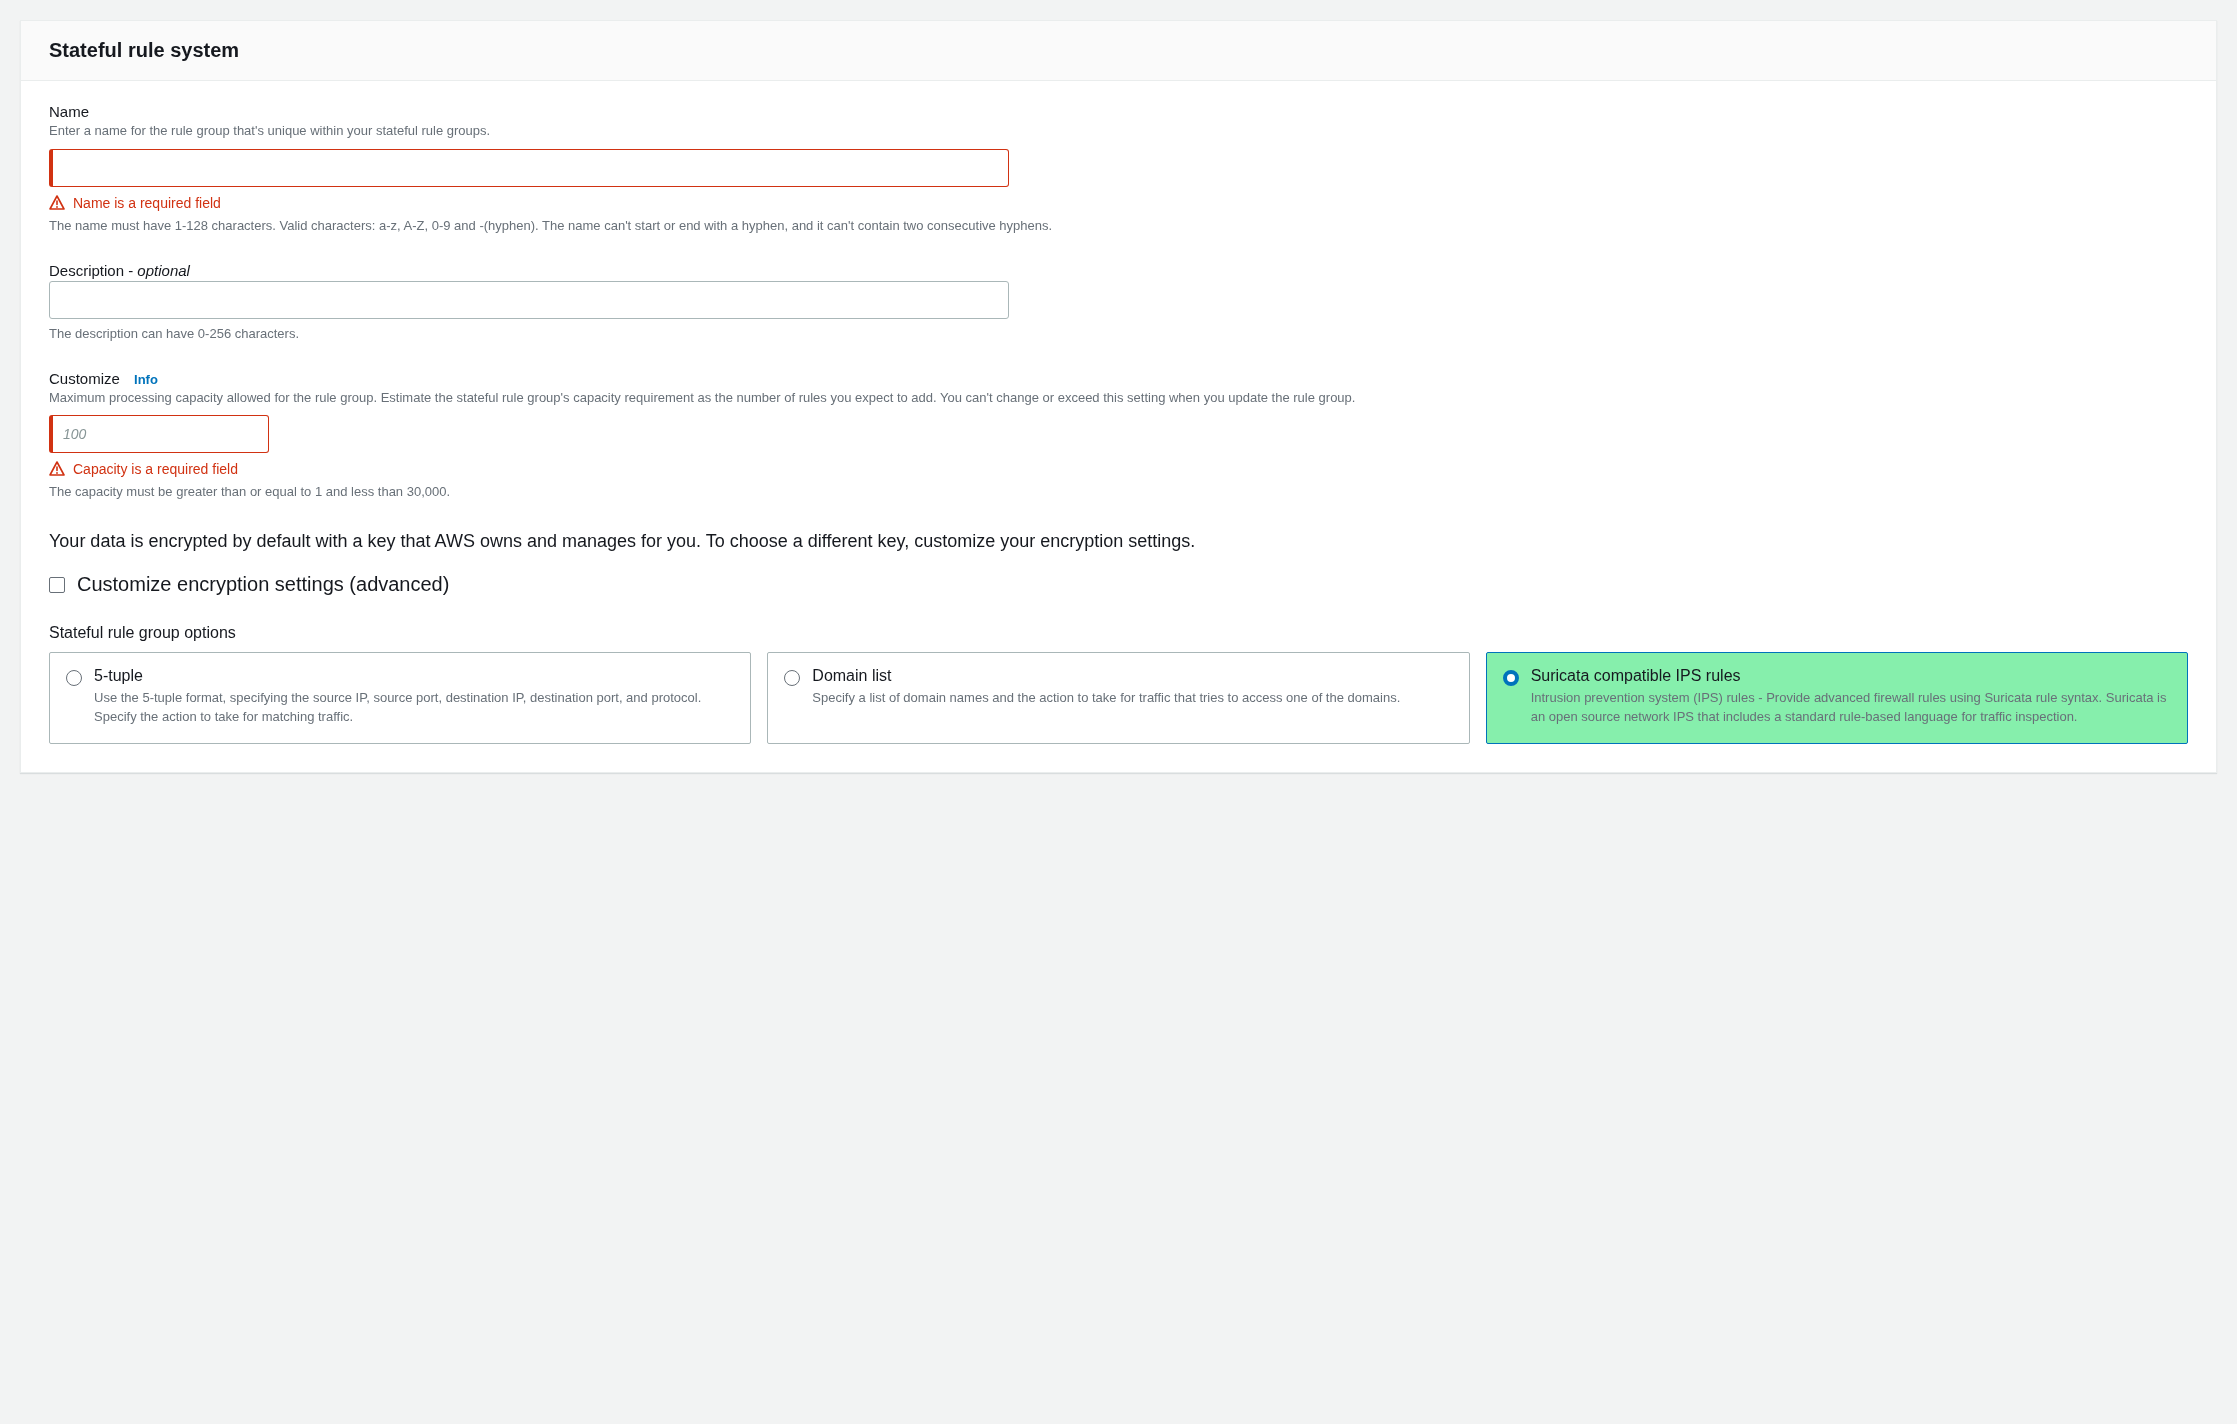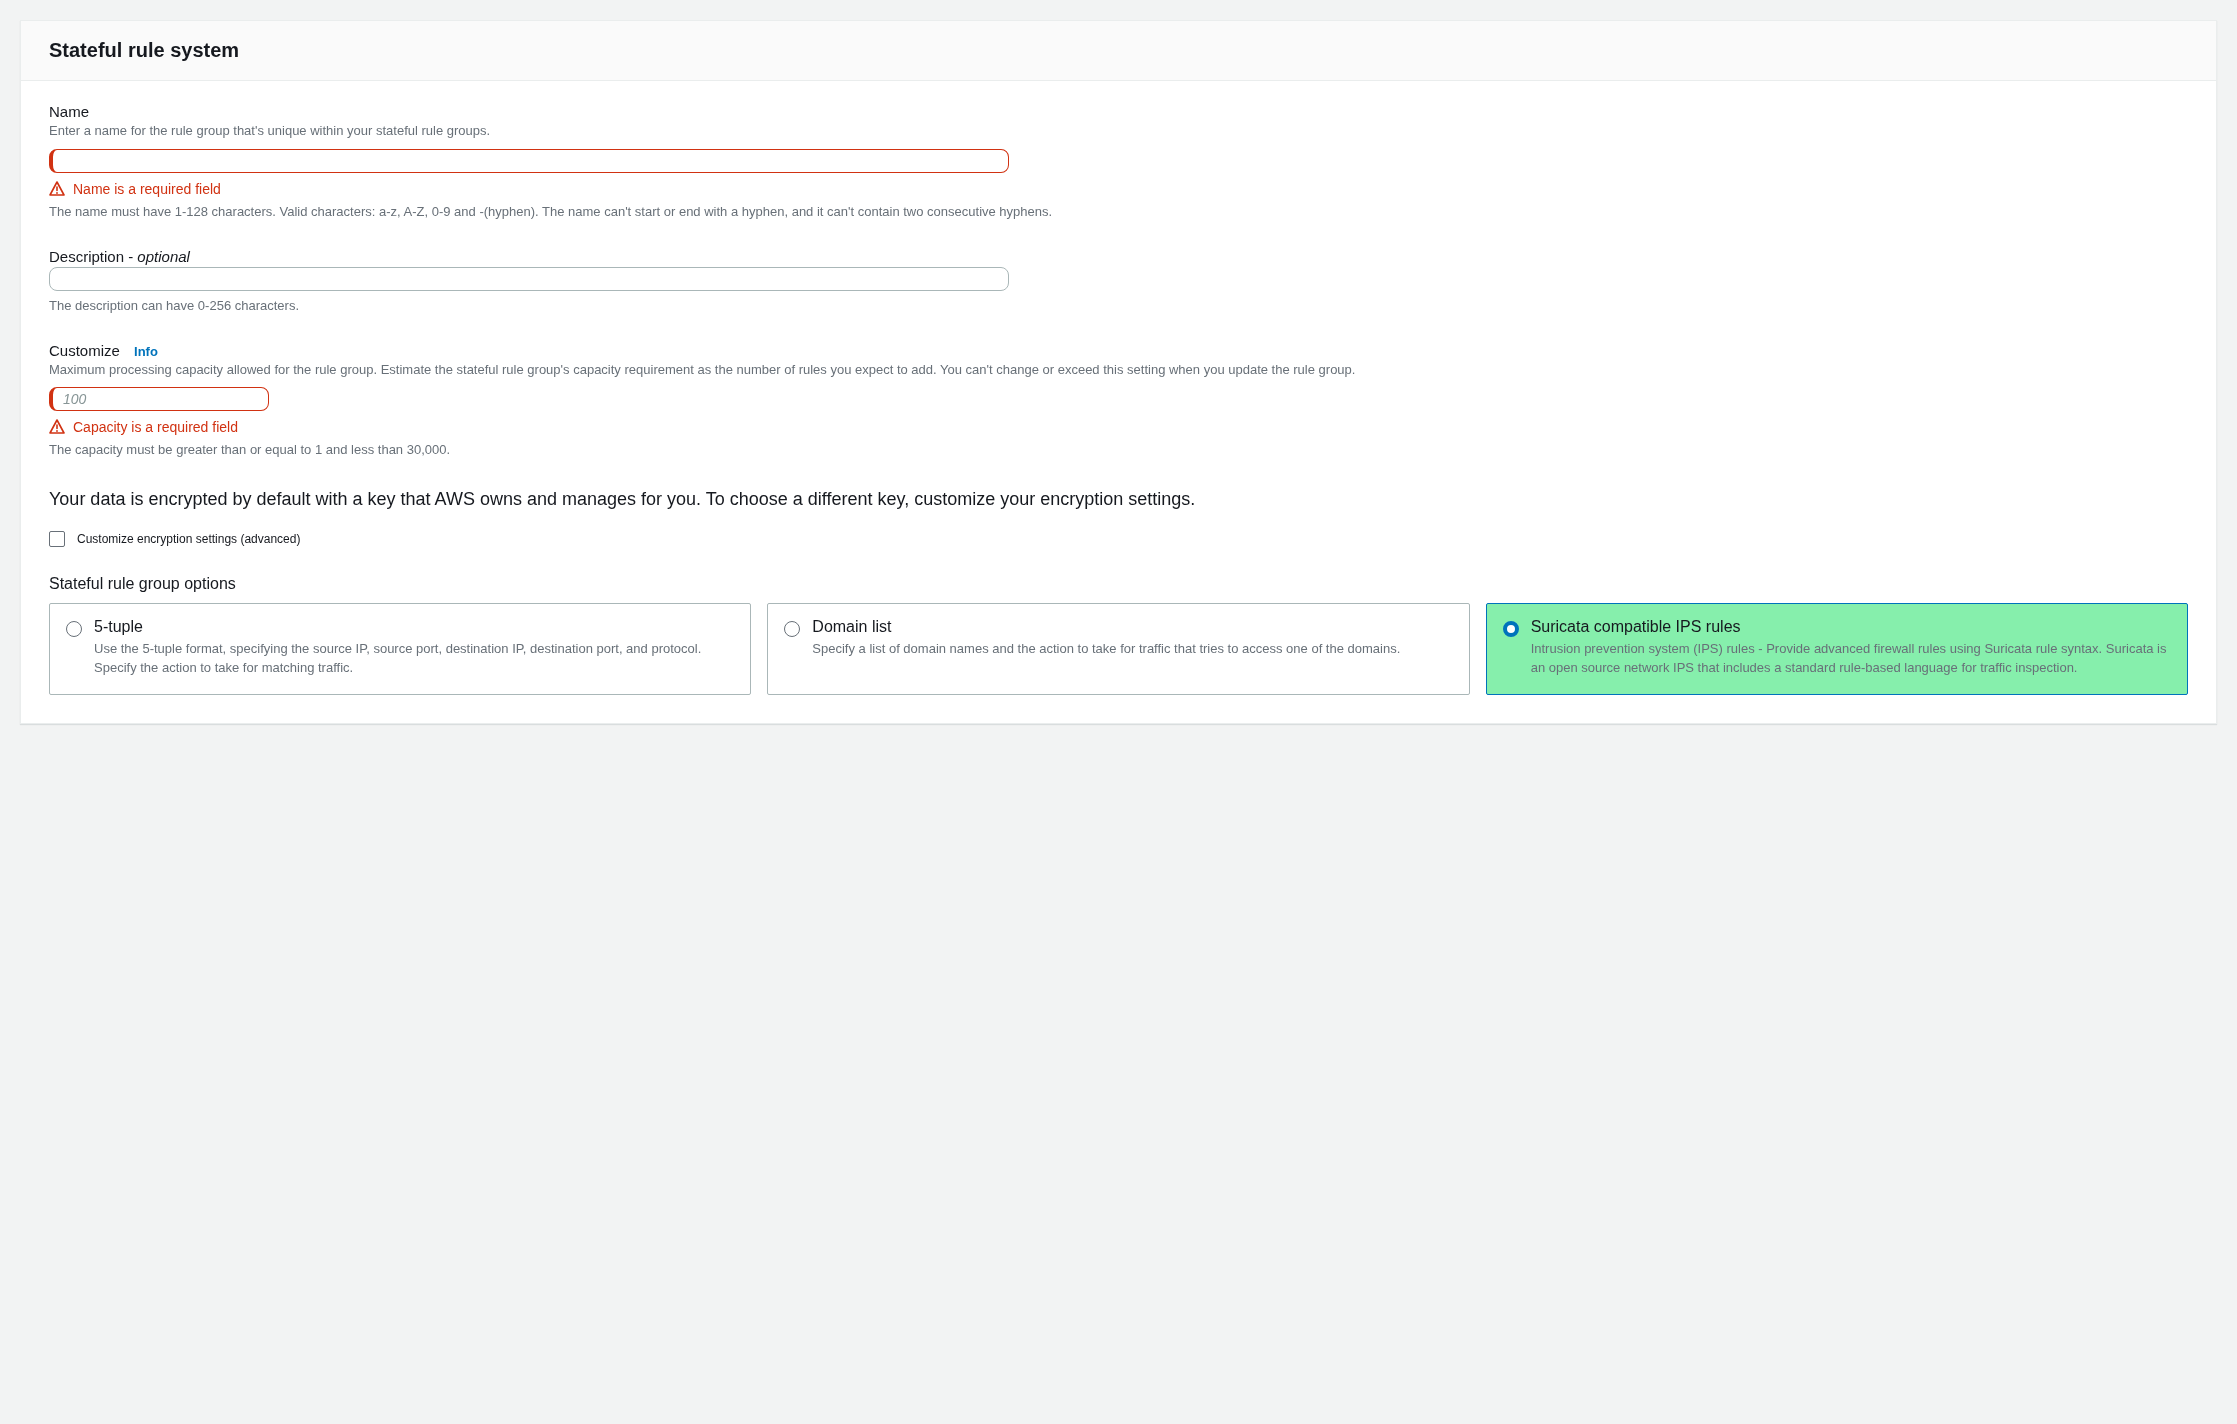--- a/index.html
+++ b/index.html
@@ -47,25 +47,25 @@
     .field-hint {
       font-size: 13px;
       color: #687078;
       margin-bottom: 8px;
       line-height: 1.45;
     }
     .input-line {
       display: block;
       width: 100%;
       max-width: 960px;
-      height: 24px;
+      height: 38px;
       padding: 6px 10px;
       font-size: 14px;
       border: 1px solid #aab7b8;
-      border-radius: 8px;
+      border-radius: 3px;
       background: #fff;
       color: #16191f;
     }
     .input-line.error {
       border-color: #d13212;
       border-left-width: 4px;
     }
     .input-small {
       max-width: 220px;
     }
@@ -113,21 +113,21 @@
     }
     .checkbox-box {
       width: 16px;
       height: 16px;
       border: 1px solid #687078;
       border-radius: 2px;
       background: #fff;
       cursor: pointer;
     }
     .checkbox-label {
-      font-size: 12px;
+      font-size: 20px;
       color: #16191f;
     }
     .options-label {
       font-size: 16px;
       color: #16191f;
       margin-bottom: 10px;
     }
     .option-cards {
       display: flex;
       gap: 16px;

